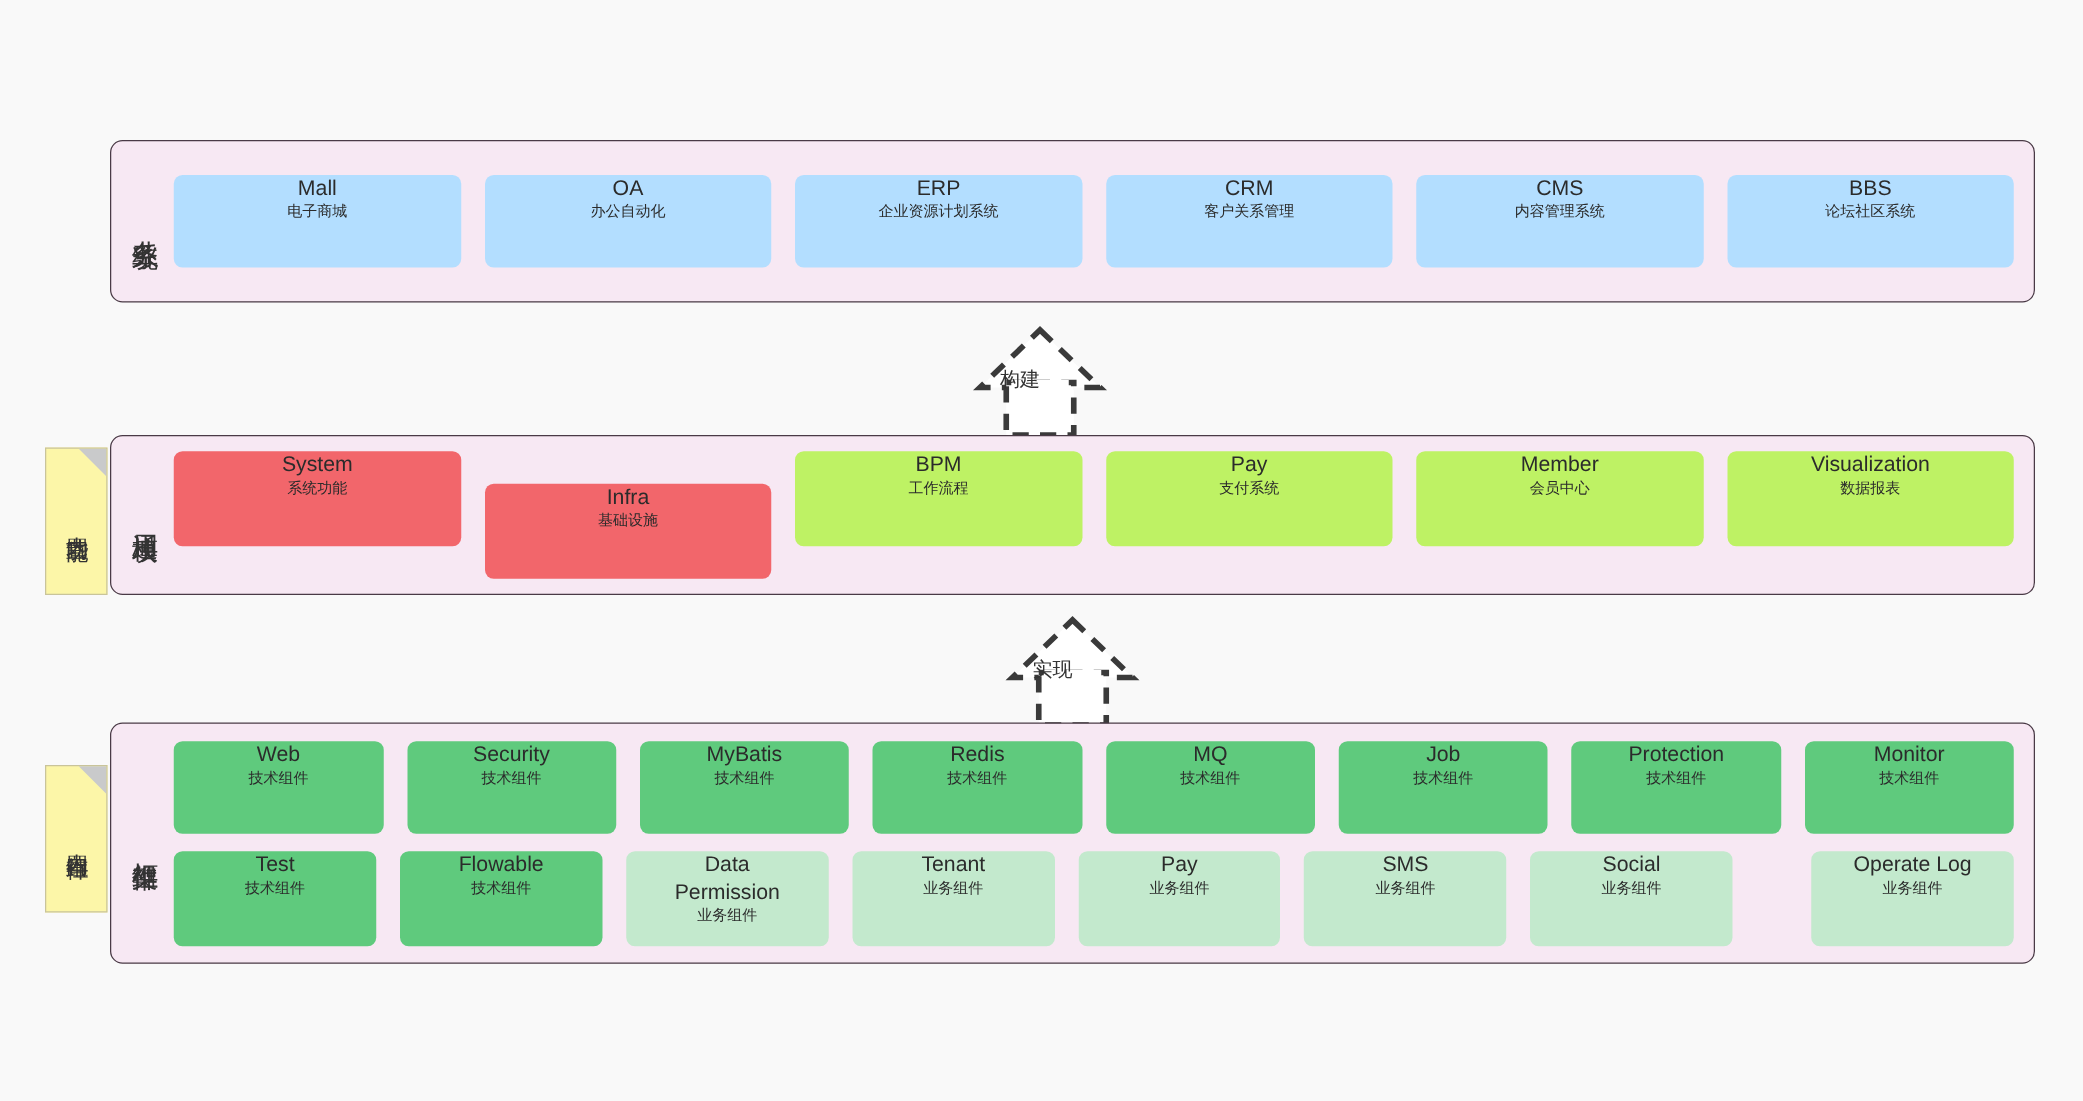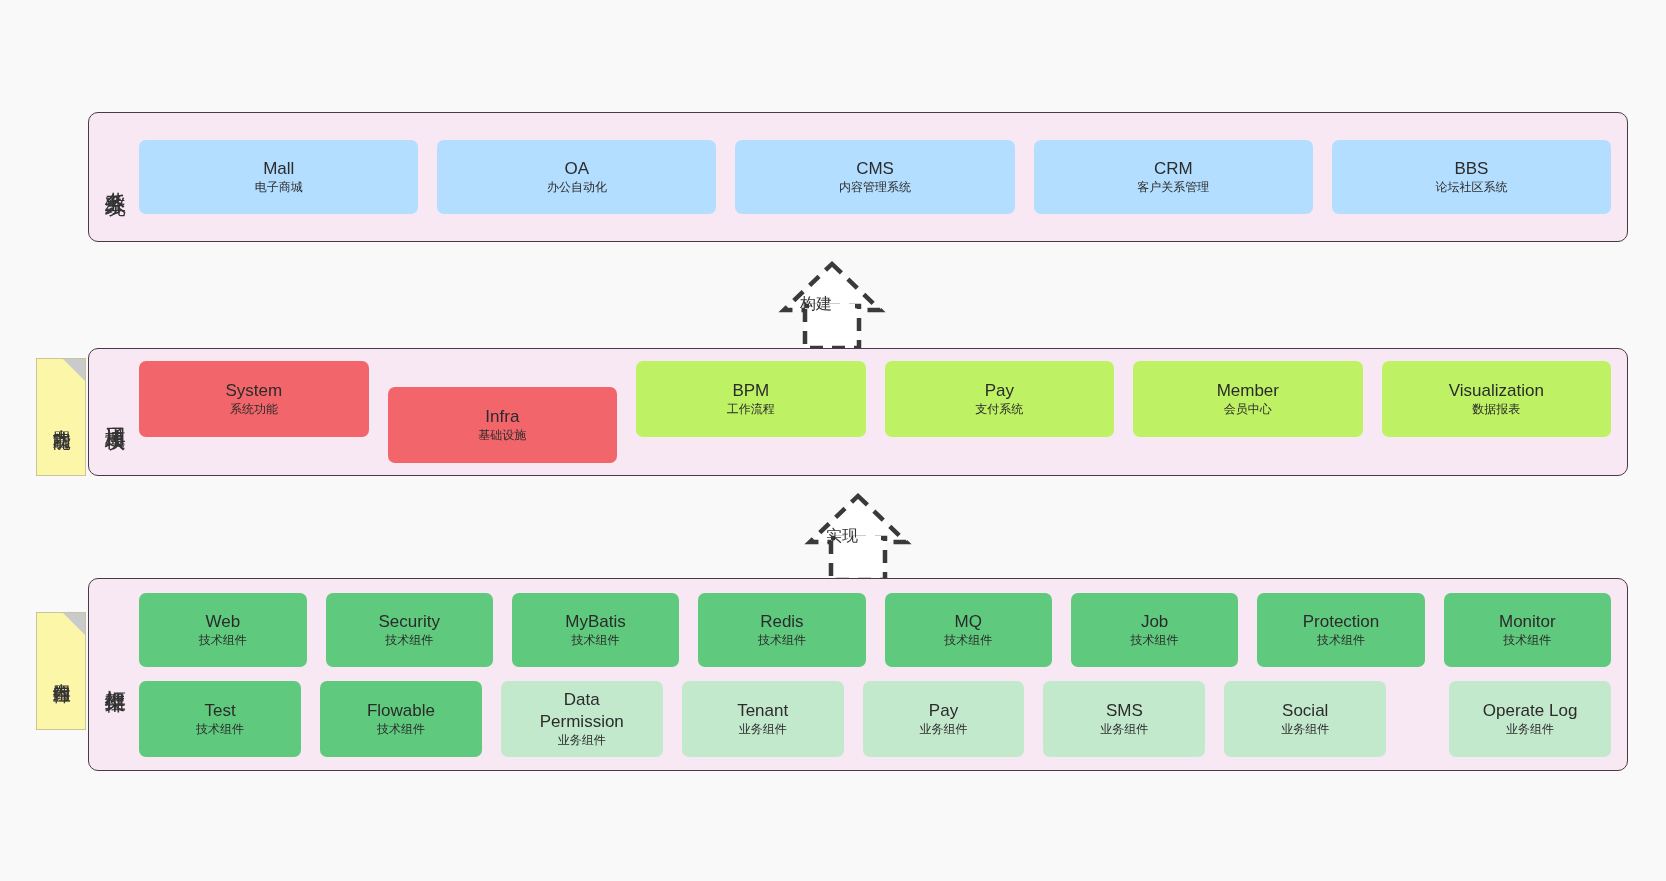--- a/index.html
+++ b/index.html
@@ -53,21 +53,20 @@
     justify-content:space-between;
   }
 
   
   .card{
     flex:1 1 0;
     border-radius:7px;
     display:flex;
     flex-direction:column;
     align-items:center;
-    justify-content:center;
     text-align:center;
     box-sizing:border-box;
     line-height:1.3;
     color:#2b2b2b;
   }
   .card .en{font-size:17px;}
   .card .cn{font-size:12px;}
 
   .c-blue{background:#b3deff;}
   .c-red{background:#f2666b;}
@@ -126,26 +125,30 @@
       <div class="band-row">
         <div class="card c-blue" style="height:74px;">
           <span class="en">Mall</span>
           <span class="cn">电子商城</span>
         </div>
         <div class="card c-blue" style="height:74px;">
           <span class="en">OA</span>
           <span class="cn">办公自动化</span>
         </div>
         <div class="card c-blue" style="height:74px;">
+          <span class="en">ERP</span>
+          <span class="cn">企业资源计划系统</span>
+        </div>
+        <div class="card c-blue" style="height:74px;">
+          <span class="en">CRM</span>
+          <span class="cn">客户关系管理</span>
+        </div>
+        <div class="card c-blue" style="height:74px;">
           <span class="en">CMS</span>
           <span class="cn">内容管理系统</span>
-        </div>
-        <div class="card c-blue" style="height:74px;">
-          <span class="en">CRM</span>
-          <span class="cn">客户关系管理</span>
         </div>
         <div class="card c-blue" style="height:74px;">
           <span class="en">BBS</span>
           <span class="cn">论坛社区系统</span>
         </div>
       </div>
     </div>
   </div>
 
   <div class="arrow" style="left:752px;top:258px;width:160px;height:90px;">

